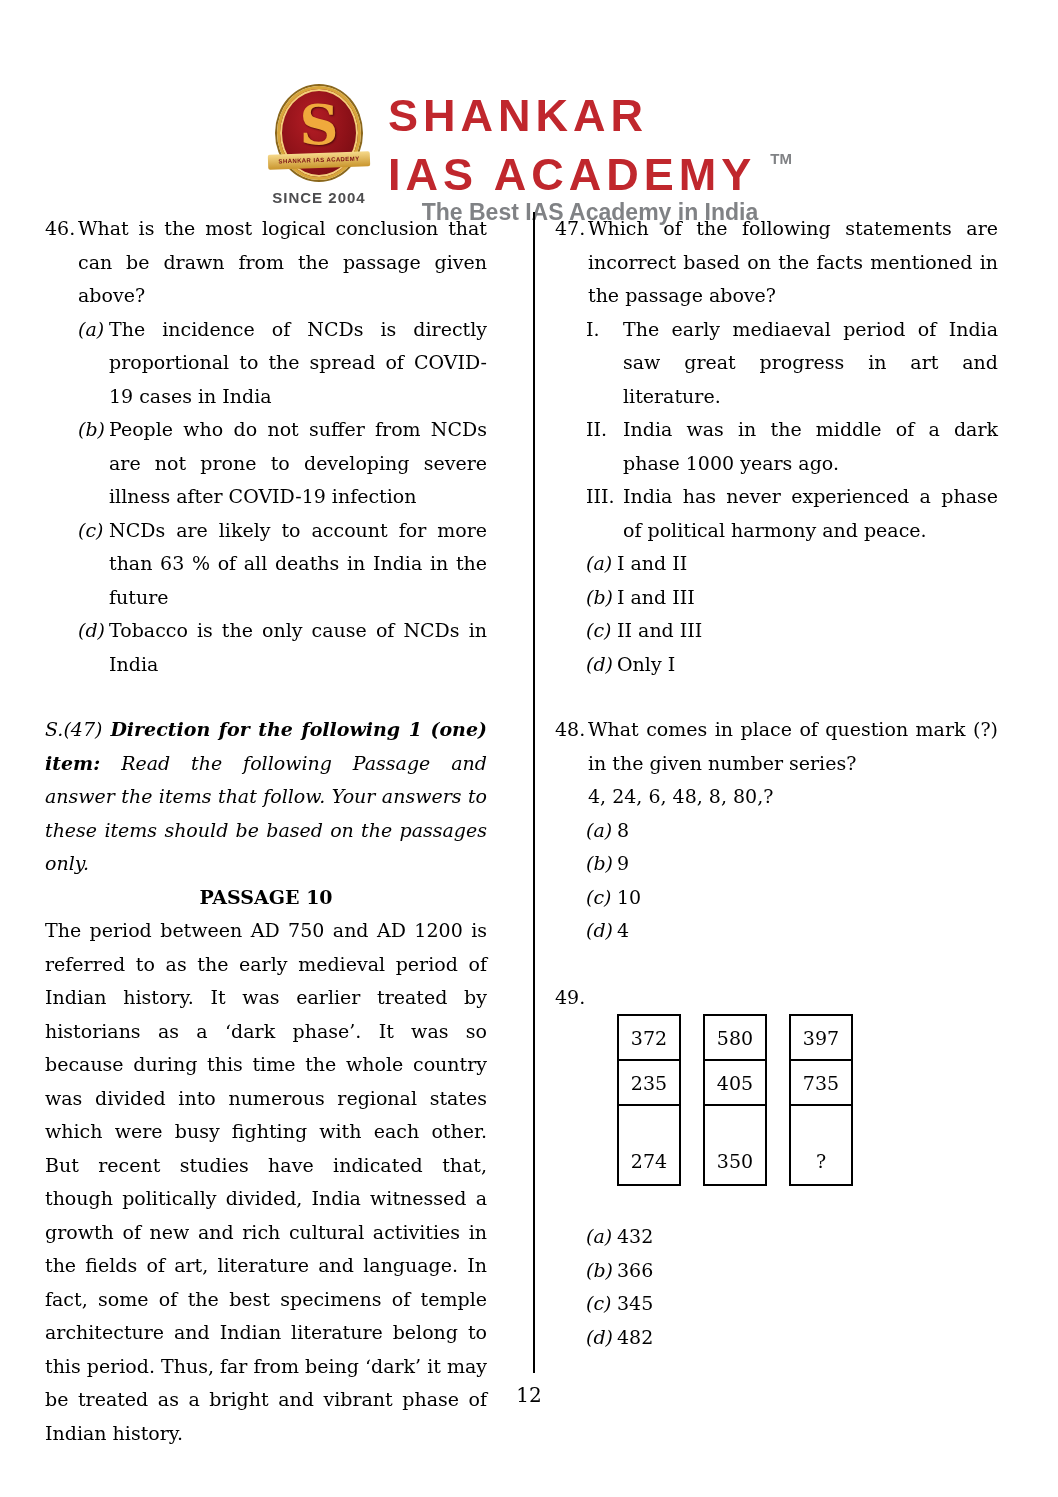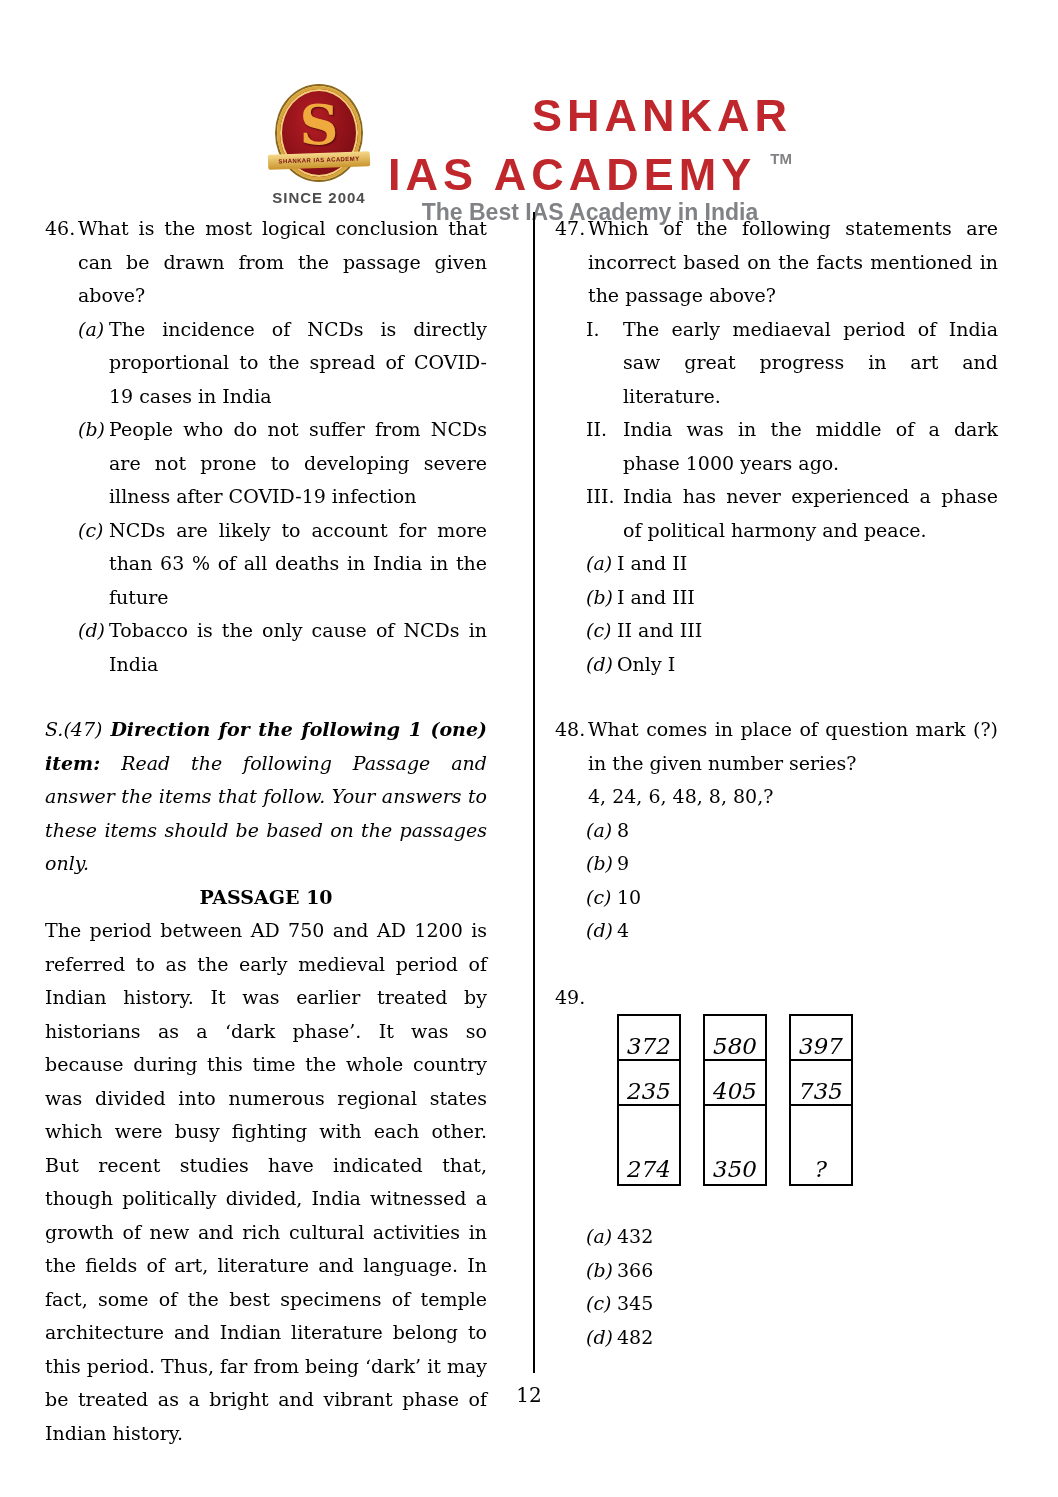--- a/index.html
+++ b/index.html
@@ -24,21 +24,21 @@
     text-shadow:1px 1px 2px #4d070b; font-family:"DejaVu Serif",serif; }
   .emblem-banner { position:absolute; bottom:9px; left:-12px; right:-12px; height:15px;
     background:linear-gradient(#f6d98b,#c9952d);
     border-radius:2px; transform:rotate(-2deg);
     font-family:"Liberation Sans",sans-serif; font-size:6px; font-weight:bold;
     color:#7a1014; line-height:15px; letter-spacing:.4px; overflow:hidden; }
   .since { margin-top:9px; font-family:"Liberation Sans",sans-serif;
     font-size:15px; font-weight:bold; color:#4d4d4f; letter-spacing:1px; }
   .title-block { padding-top:8px; }
   .title-line { font-family:"Liberation Sans",sans-serif; font-weight:bold;
-    font-size:45px; line-height:43px; letter-spacing:5px; white-space:nowrap;text-align:right; }
+    font-size:45px; line-height:43px; letter-spacing:5px; white-space:nowrap; }
   .tm { font-family:"Liberation Sans",sans-serif; font-size:15px; font-weight:bold;
     vertical-align:26px; letter-spacing:0; margin-left:14px; }
   .tagline { text-align:center; font-family:"Liberation Sans",sans-serif;
     font-weight:bold; font-size:23px; margin-top:3px; }
 
   
   .columns { position:absolute; top:212px; left:45px; display:flex; }
   .col-left  { width:442px; }
   .divider { width:2px; background:#000; height:1161px; margin-left:46px; flex-shrink:0; }
   .col-right { width:443px; margin-left:20px; }
@@ -63,21 +63,21 @@
   .passage-body { text-align:justify; }
 
   .series-line { margin-left:33px; }
   .gap32 { margin-top:32px; }
   .gap33 { margin-top:33px; }
 
   
   .grid-row { display:flex; gap:22px; margin-left:62px; margin-top:0px; }
   .grid-box { border:2px solid #000; width:64px; }
   .grid-cell { height:45px; border-bottom:2px solid #000;
-    text-align:center; padding-top:18px; font-size:23px; line-height:24px;font-style:italic; }
+    text-align:center; padding-top:10px; font-size:19px; line-height:24px; }
   .grid-cell:last-child { border-bottom:none;margin-top:33px; }
   .q49-options { margin-top:34px; }
 
   .footer { position:absolute; top:1383px; left:0; width:100%;
     text-align:center; font-size:20px; }
 </style>
 </head>
 <body>
 
 <div class="header">

